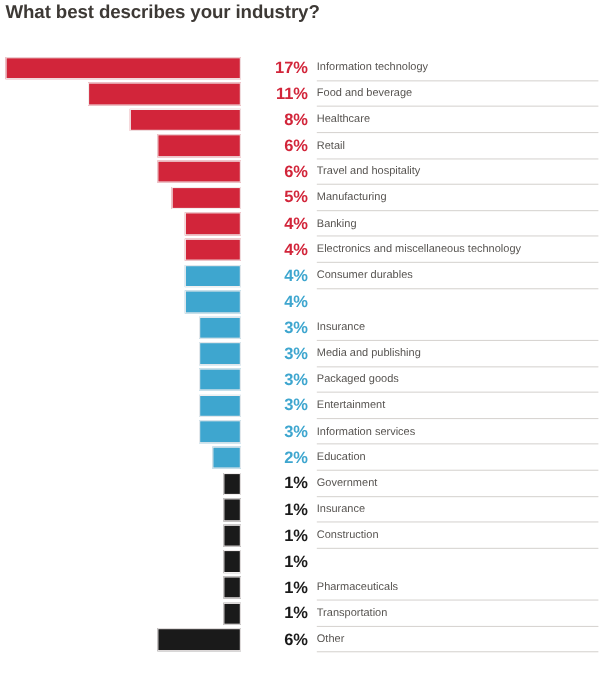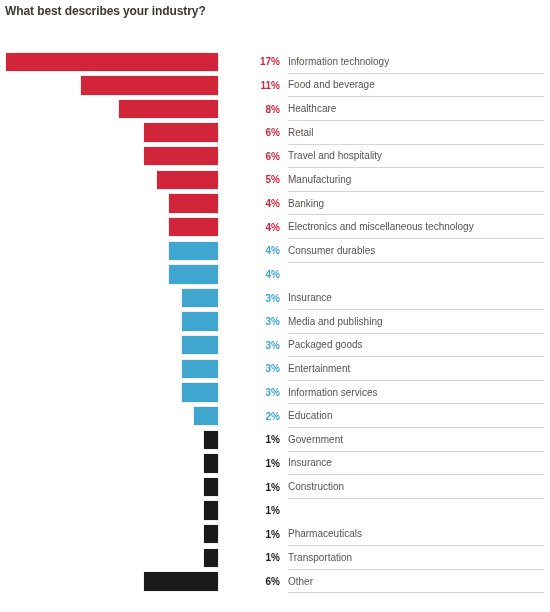--- a/index.html
+++ b/index.html
@@ -11,21 +11,21 @@
     width: 550px; height: 612px;
     font-family: "Liberation Sans", sans-serif;
     overflow: hidden;
     position: relative;
   }
   #chart-title {
     position: absolute;
     left: 5px; top: 0px;
     width: 400px; height: 22px;
     display: flex; align-items: center;
-    font-size: 12px;
+    font-size: 17px;
     font-weight: bold;
     color: #3d3935;
     letter-spacing: -0.1px;
   }
   #chart-area {
     position: absolute;
     left: 0; top: 50px;
     width: 550px;
     height: 562px;
   }
@@ -49,21 +49,21 @@
     border: 1px solid #f2eeee;
   }
   .bar.blue  { background: #3ea6cf; }
   .bar.black { background: #1a1a1a; }
   
   .val {
     position: absolute;
     left: 242px; top: 0;
     width: 38px; height: 23.63px;
     display: flex; align-items: center; justify-content: flex-end;
-    font-size: 10px;
+    font-size: 15px;
     font-weight: bold;
     color: #d2253a;
     white-space: nowrap;
   }
   .val.blue  { color: #3ea6cf; }
   .val.black { color: #1a1a1a; }
   .label {
     position: absolute;
     left: 288px; top: 0;
     width: 256px; height: 23.63px;

